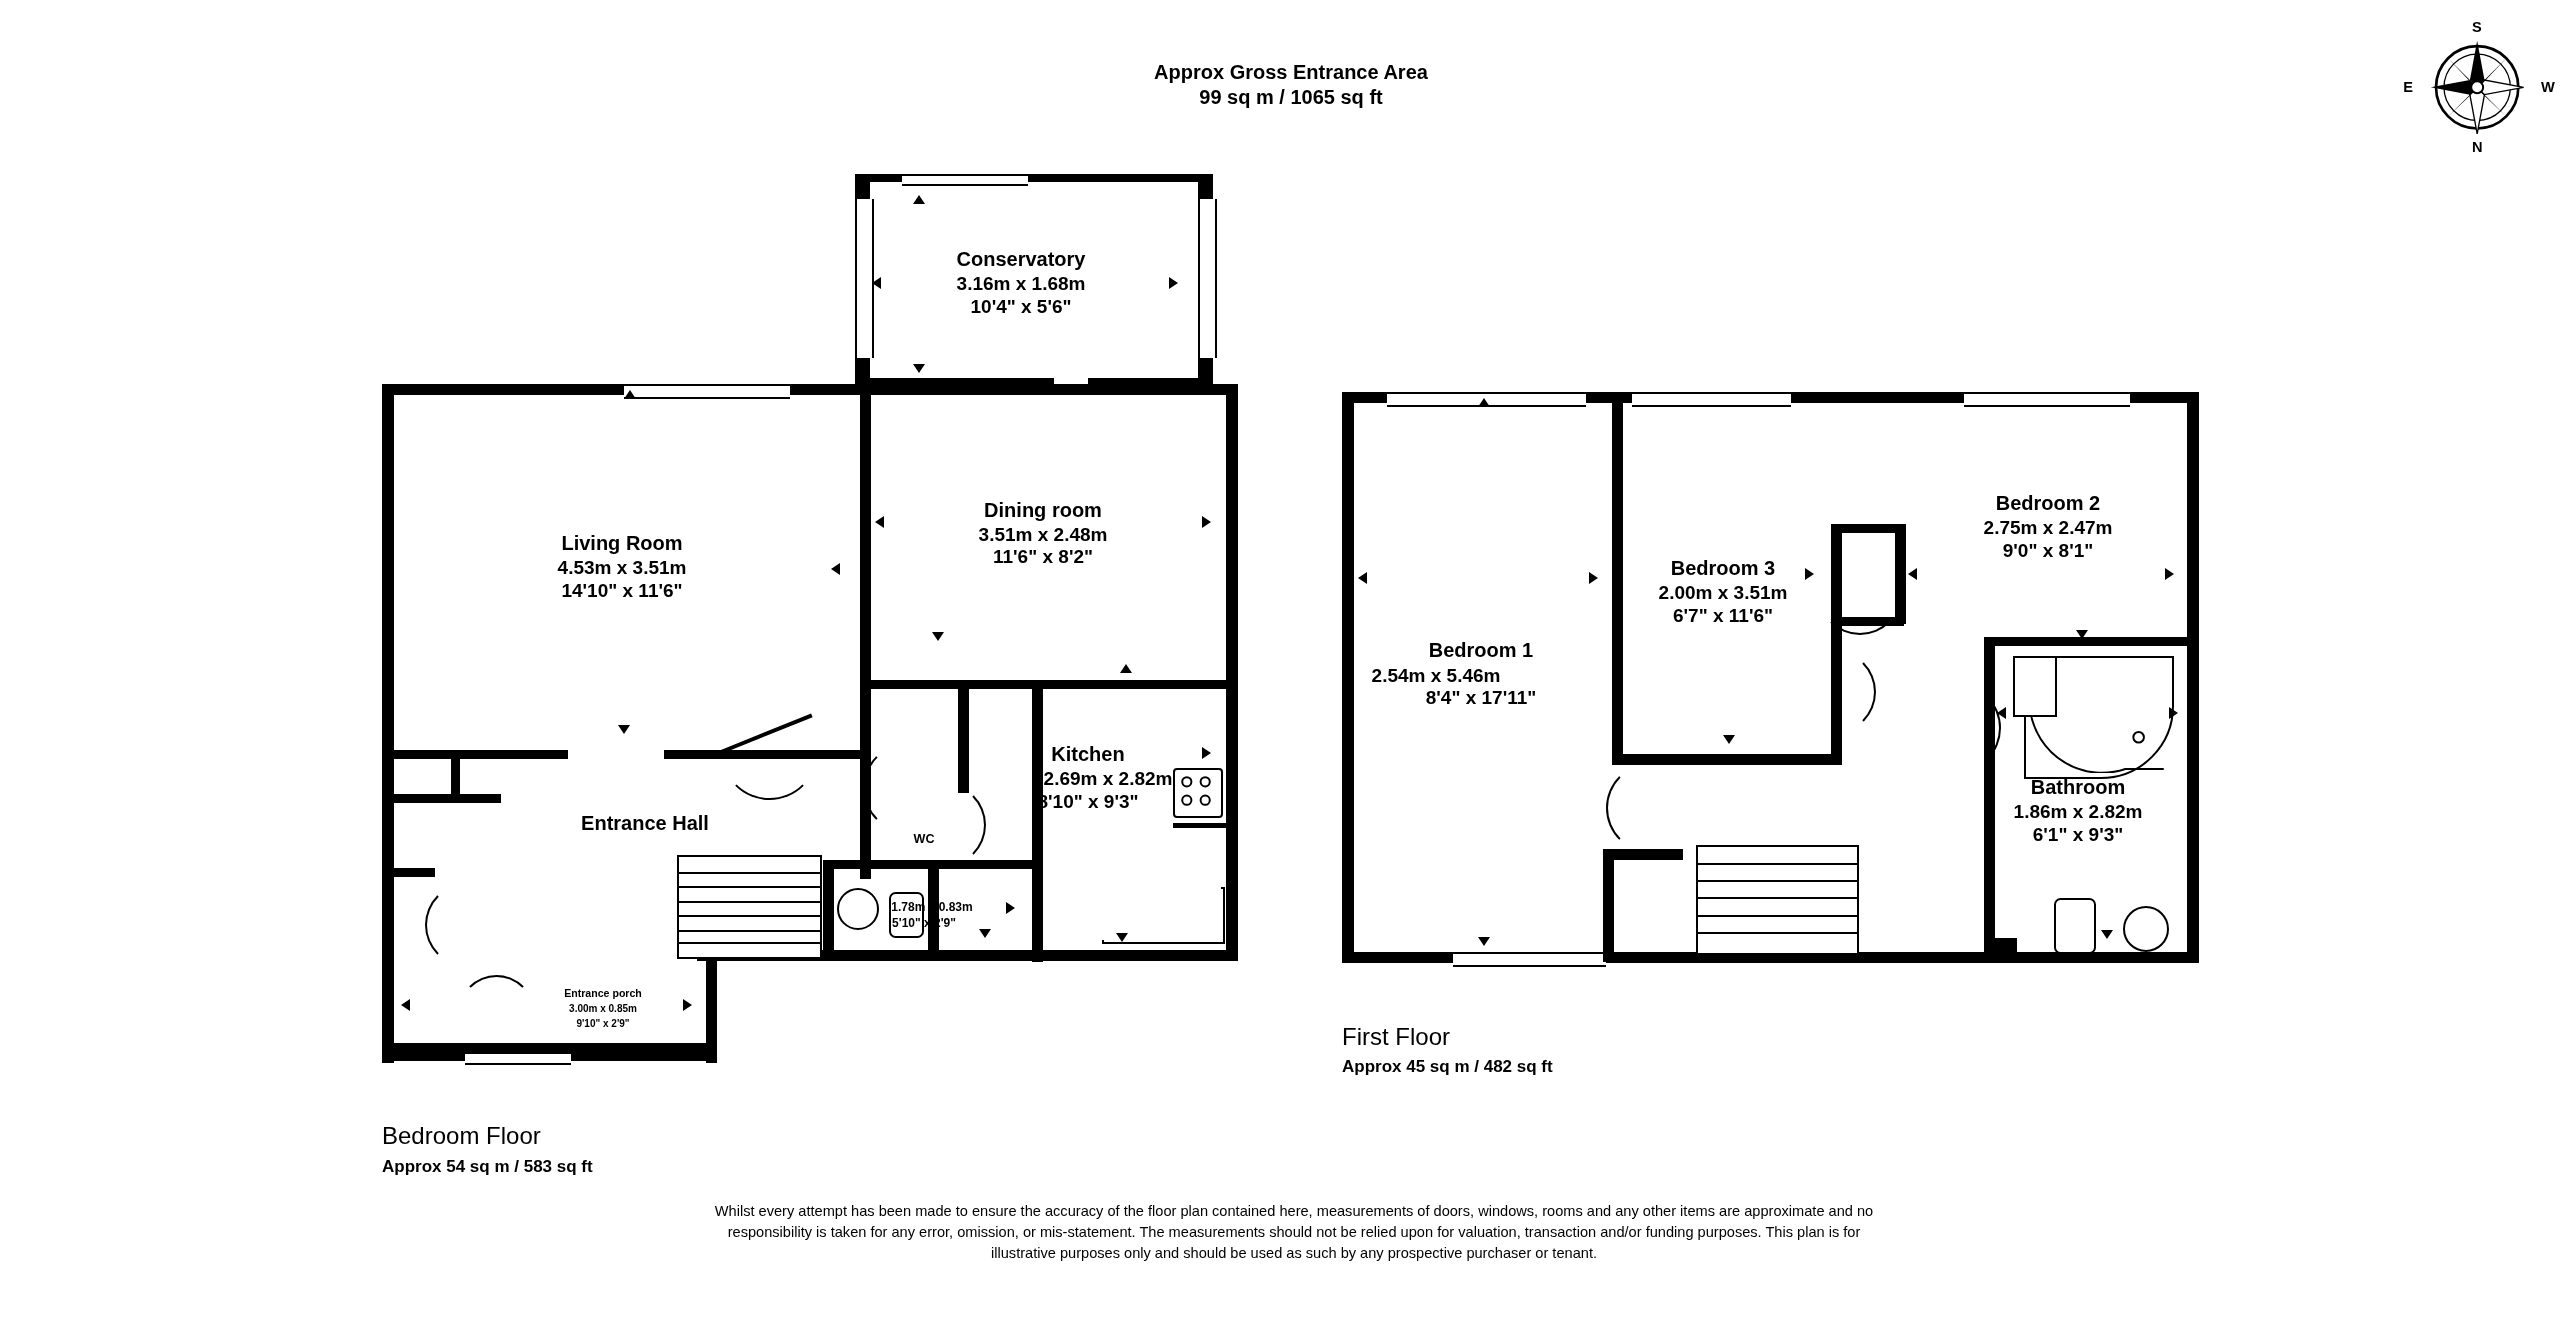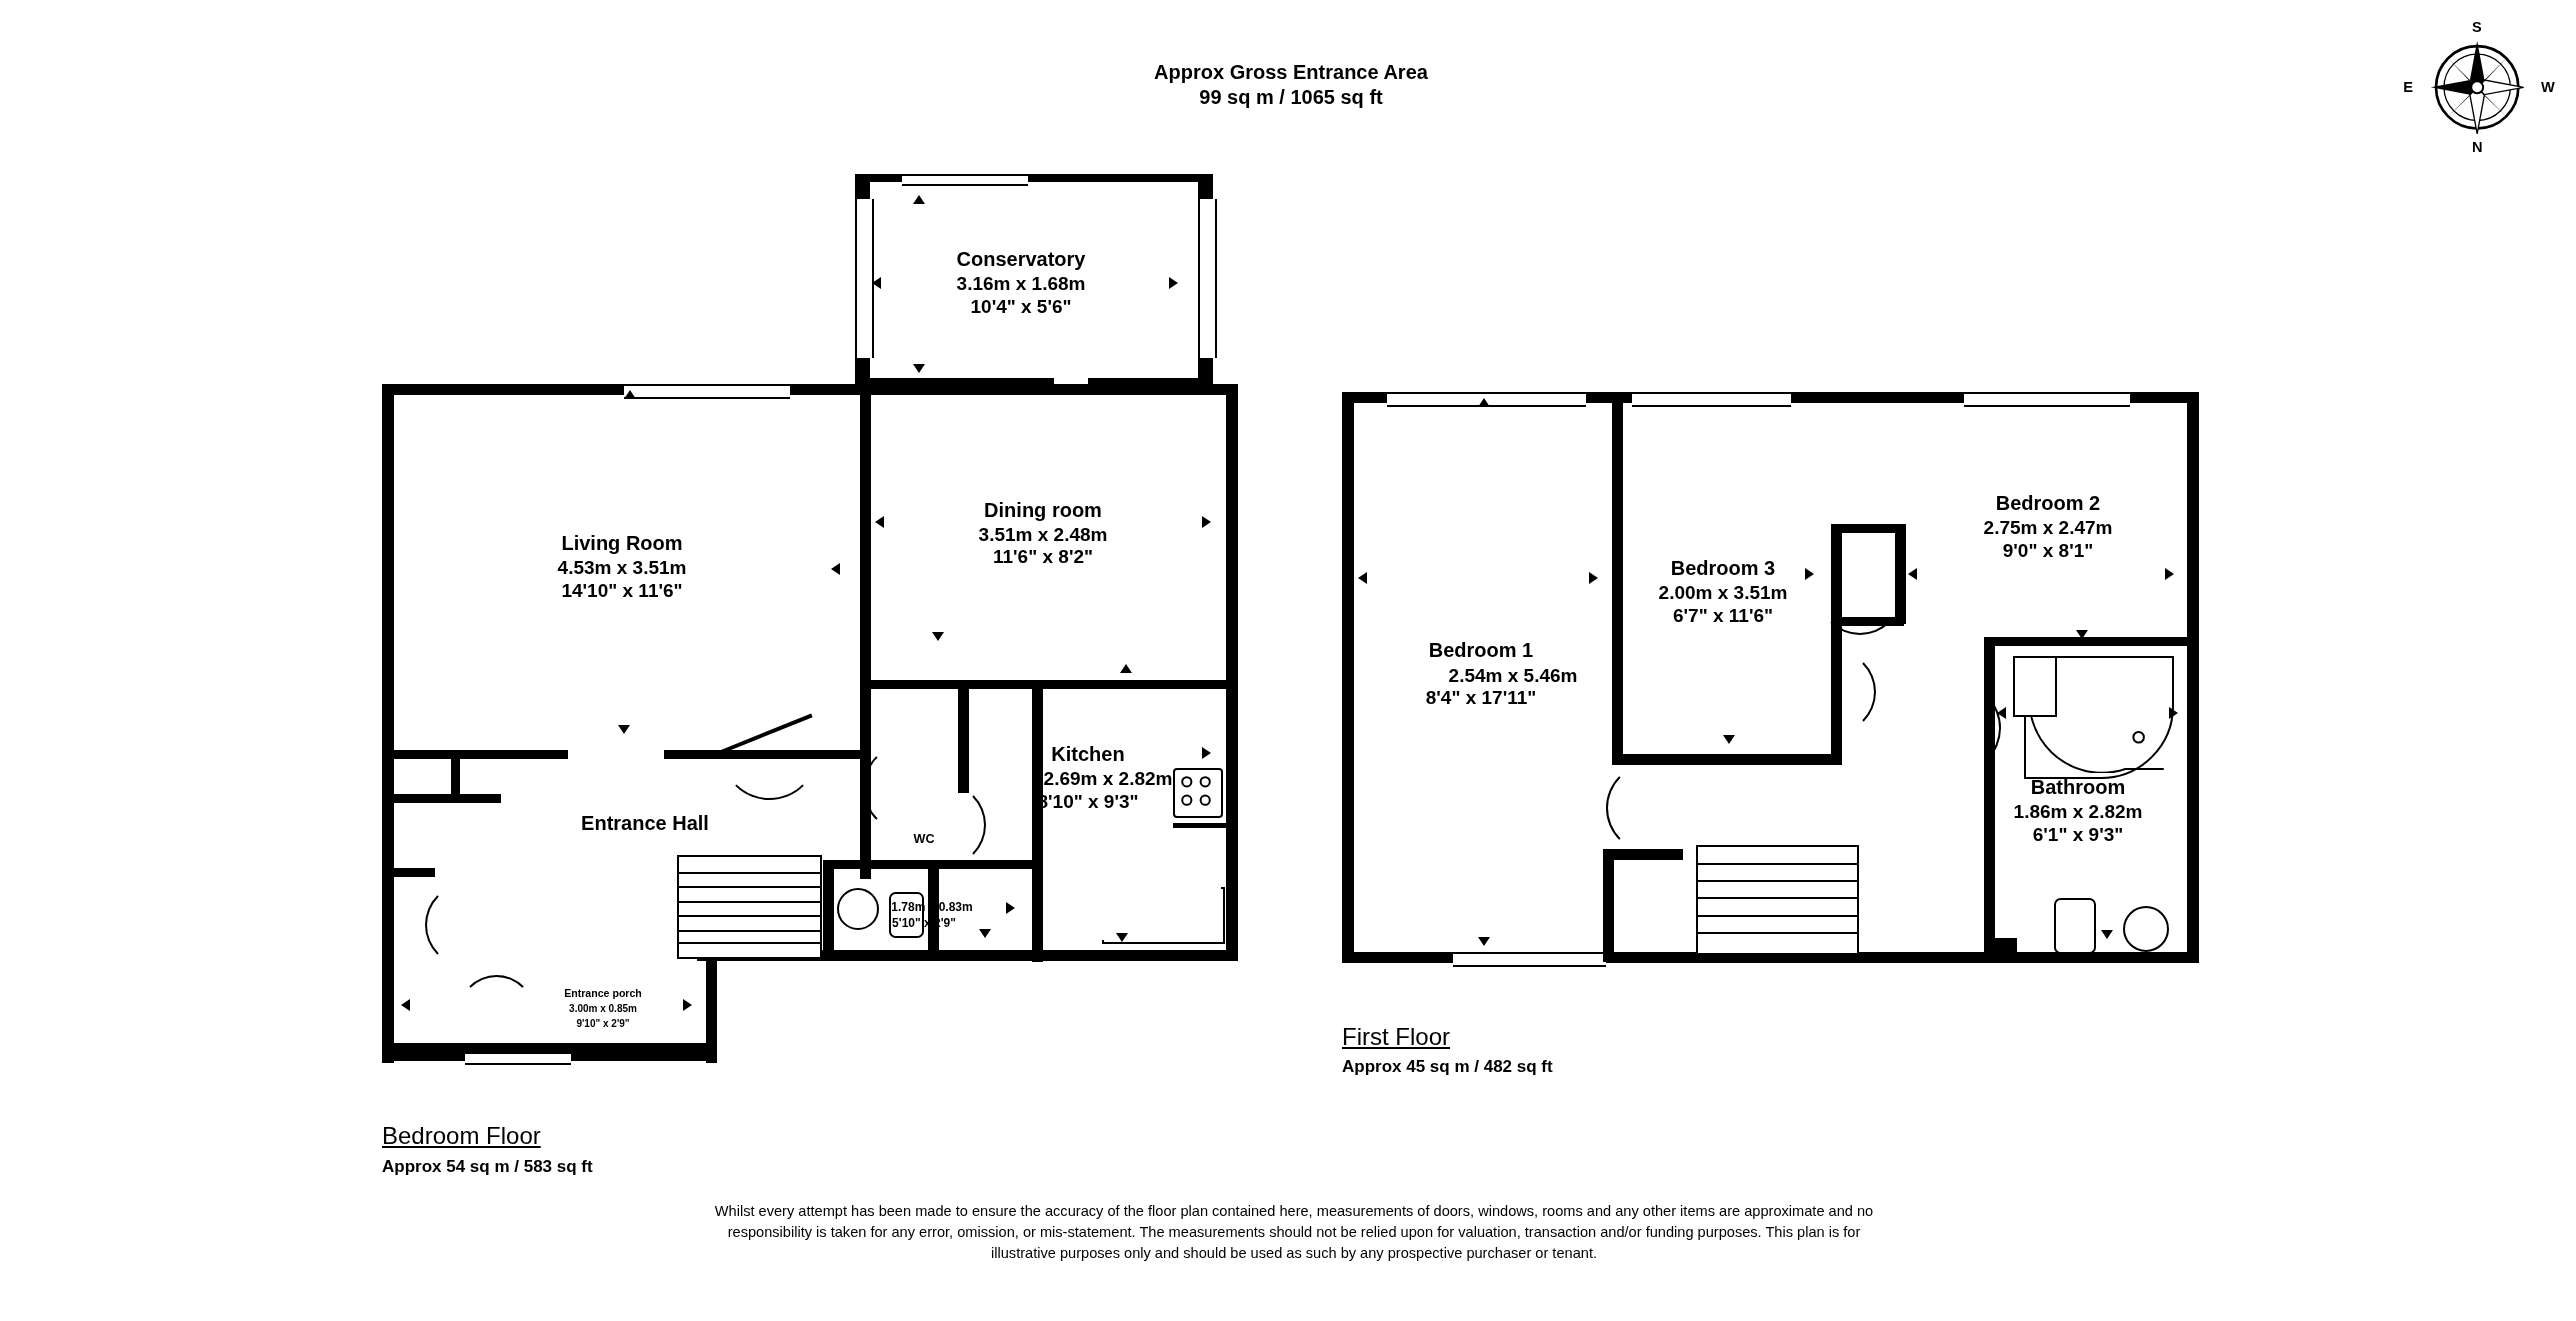--- a/index.html
+++ b/index.html
@@ -54,21 +54,21 @@
   }
 
   
   .room-name { font-size: 20px; font-weight: bold; }
   .room-dim  { font-size: 19px; font-weight: bold; }
   .room-small-name { font-size: 12.6px; font-weight: bold; }
   .room-small-dim  { font-size: 12px; font-weight: bold; }
   .room-tiny-name { font-size: 10.6px; font-weight: bold; }
   .room-tiny-dim  { font-size: 10px; font-weight: bold; }
 
-  .floor-title { font-size: 24px; font-weight: normal; text-align: left; text-decoration: underline; }
+  .floor-title { font-size: 24px; font-weight: normal; text-align: left; }
   .floor-sub   { font-size: 17px; font-weight: bold; text-align: left; }
 
   .disclaimer {
     position: absolute;
     font-size: 14.6px;
     line-height: 1.45;
     text-align: center;
     width: 1194px;
     left: 697px;
     top: 1201px;
@@ -372,21 +372,21 @@
     <div class="fx" style="left:2013px; top:656px; width:40px; height:57px;"></div>
     <div class="fx" style="left:2054px; top:898px; width:38px; height:52px; border-radius:6.6px;"></div>
     <div class="fx fx-r" style="left:2123px; top:906px; width:42px; height:42px;"></div>
 
     <div class="arc" style="left:1792px; top:650px; width:80px; height:80px; border-top-color:transparent; border-left-color:transparent; border-bottom-color:transparent;"></div>
     <div class="arc" style="left:1818px; top:551px; width:80px; height:80px; border-top-color:transparent; border-right-color:transparent; border-left-color:transparent;"></div>
     <div class="arc" style="left:1911px; top:683px; width:86px; height:86px; border-top-color:transparent; border-left-color:transparent; border-bottom-color:transparent;"></div>
     <div class="arc" style="left:1606px; top:763px; width:86px; height:86px; border-top-color:transparent; border-right-color:transparent; border-bottom-color:transparent;"></div>
 
     <div class="txt room-name ctr" style="left:1481px; top:638px;">Bedroom 1</div>
-    <div class="txt room-dim ctr" style="left:1513px; top:664px;">2.54m x 5.46m</div>
+    <div class="txt room-dim ctr" style="left:1436px; top:664px;">2.54m x 5.46m</div>
     <div class="txt room-dim ctr" style="left:1481px; top:686px;">8'4" x 17'11"</div>
     <div class="arrow ar-l" style="left:1358px; top:572px;"></div>
     <div class="arrow ar-r" style="left:1589px; top:572px;"></div>
     <div class="arrow ar-u" style="left:1478px; top:398px;"></div>
     <div class="arrow ar-d" style="left:1478px; top:937px;"></div>
     <div class="arrow ar-d" style="left:1723px; top:735px;"></div>
 
     <div class="txt room-name ctr" style="left:1723px; top:556px;">Bedroom 3</div>
     <div class="txt room-dim ctr" style="left:1723px; top:581px;">2.00m x 3.51m</div>
     <div class="txt room-dim ctr" style="left:1723px; top:604px;">6'7" x 11'6"</div>

